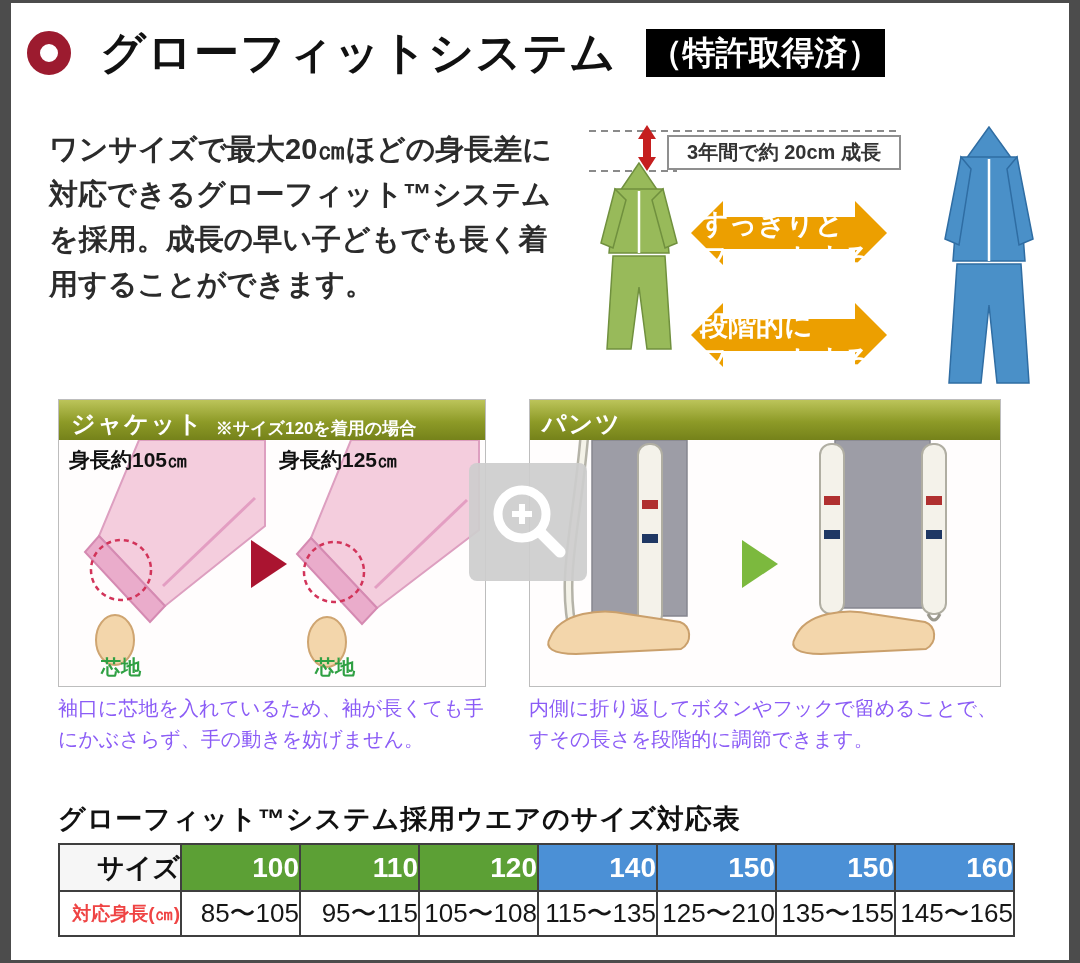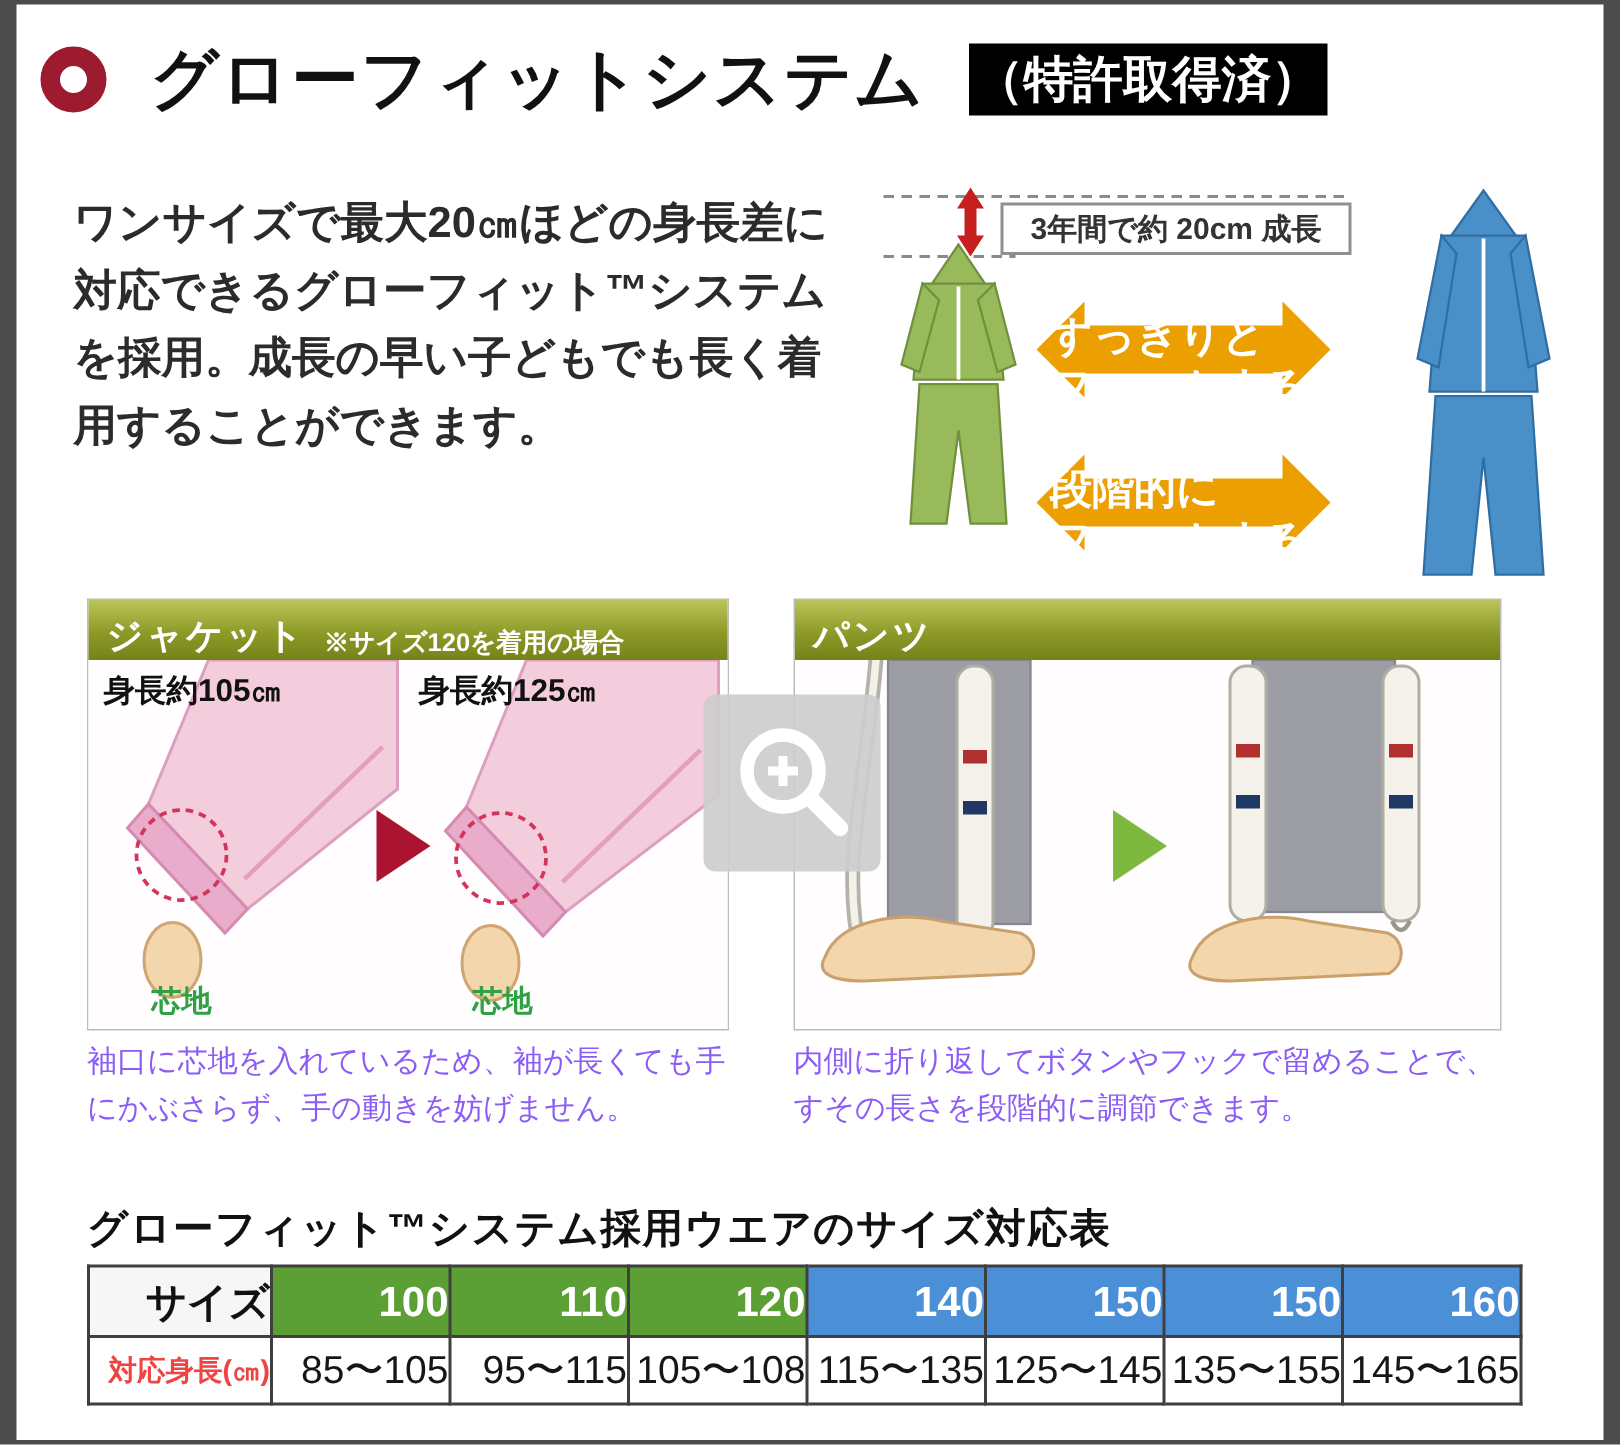--- a/index.html
+++ b/index.html
@@ -221,21 +221,21 @@
           <th class="cell-blue">150</th>
           <th class="cell-blue">150</th>
           <th class="cell-blue">160</th>
         </tr>
         <tr class="bdy">
           <td class="td-label">対応身長(㎝)</td>
           <td class="td-val">85〜105</td>
           <td class="td-val">95〜115</td>
           <td class="td-val">105〜108</td>
           <td class="td-val">115〜135</td>
-          <td class="td-val">125〜145</td>
+          <td class="td-val">125〜210</td>
           <td class="td-val">135〜155</td>
           <td class="td-val">145〜165</td>
         </tr>
       </tbody>
     </table>
 
   </div>
 </div>
 
 </body></html>

